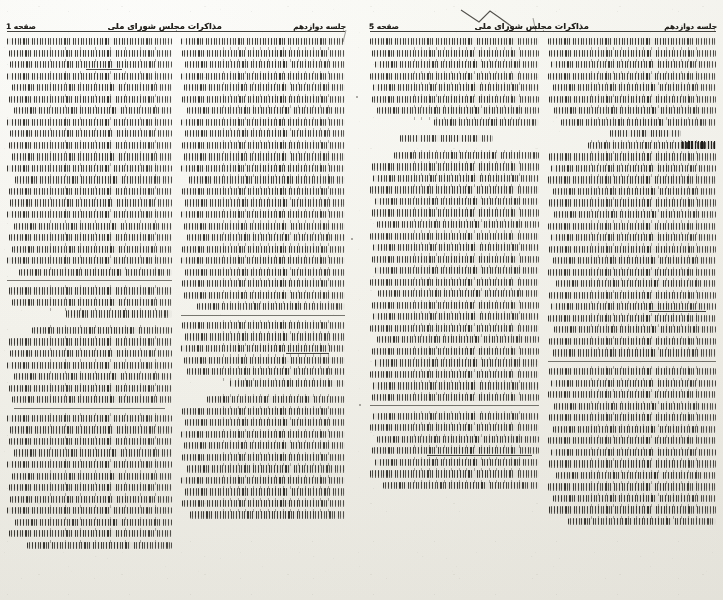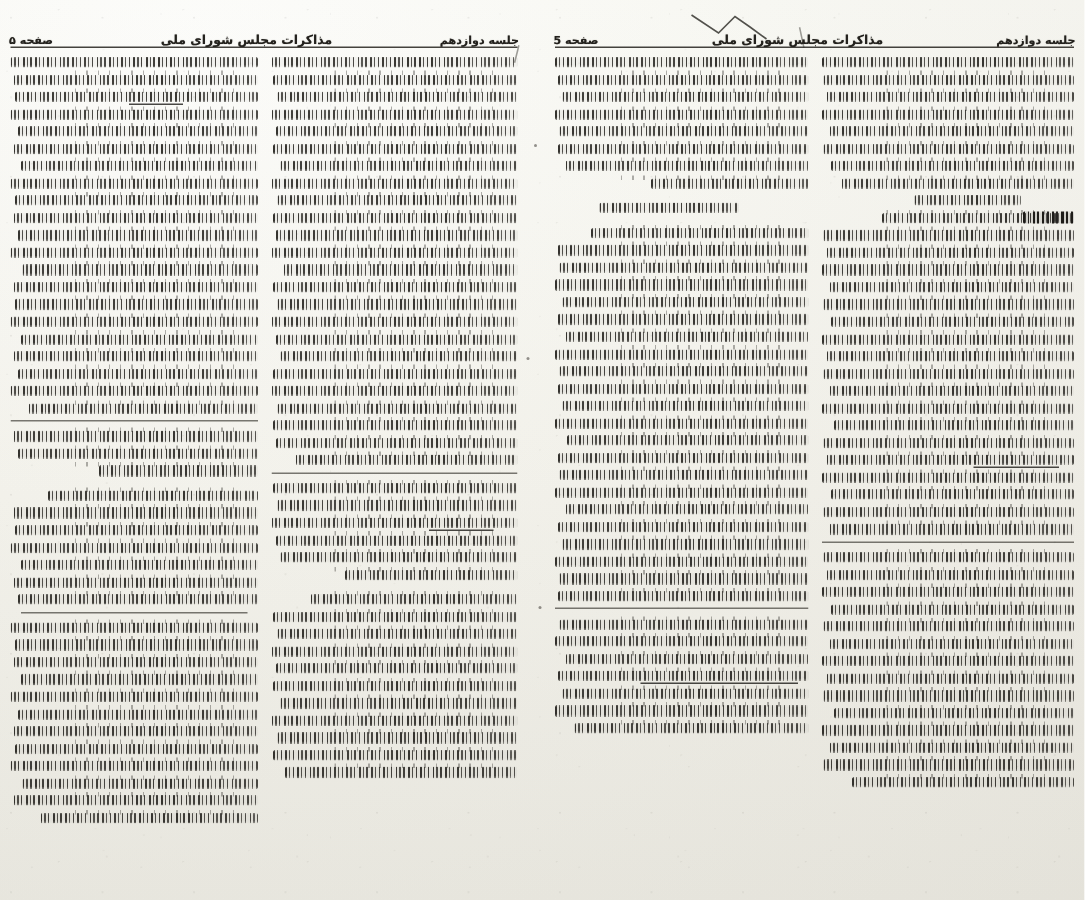--- a/index.html
+++ b/index.html
@@ -399,21 +399,21 @@
       </div>
 
     </div>
   </div>
 
   <div class="page" id="page-left">
 
     <div class="hdr">
       <span>جلسه دوازدهم</span>
       <span class="mid">مذاکرات مجلس شورای ملی</span>
-      <span>صفحه ۵</span>
+      <span>صفحه 1</span>
     </div>
     <div class="hdr-rule"></div>
 
     <div class="cols">
 
       <div class="col">
         <div class="ln r nodesc">
             <i style="width:100%"></i>
           </div>
         <div class="ln r">

